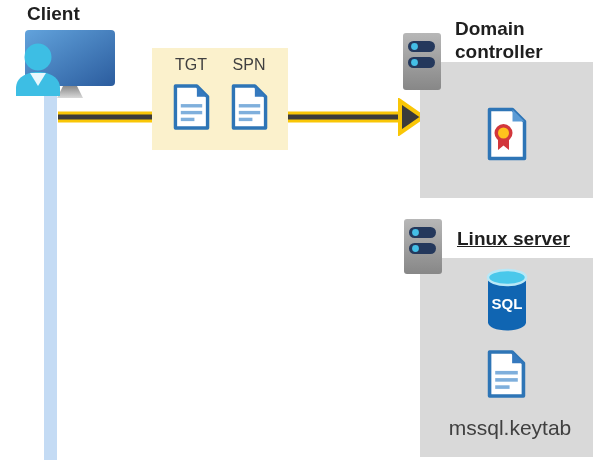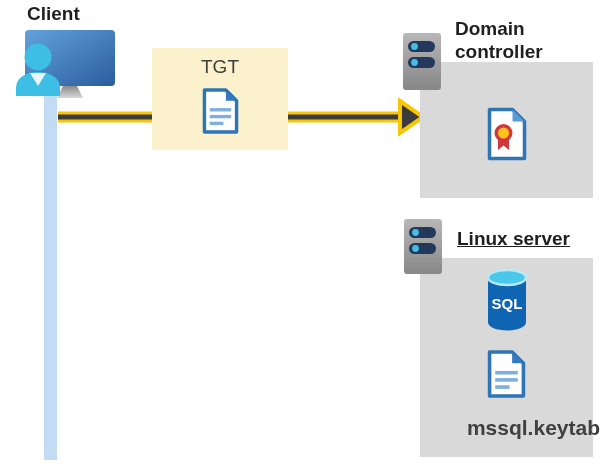--- a/index.html
+++ b/index.html
@@ -2,21 +2,21 @@
 <html><head>
 <meta charset="utf-8">
 <style>
   html,body{margin:0;padding:0;background:#fff;}
   #canvas{
     position:relative;width:600px;height:468px;background:#ffffff;
     font-family:"Liberation Sans",sans-serif;overflow:hidden;padding-left:32px;
   }
   .abs{position:absolute;}
   .heading{font-weight:bold;font-size:19px;line-height:23px;color:#1f1f1f;}
-  .plain{font-size:19px;color:#404040;}
+  .plain{font-size:16px;color:#404040;}
 
   #client-label{left:27px;top:2px;}
   #client-line{left:44px;top:92px;width:13px;height:368px;background:#c4dbf4;}
   #client-icon{left:14px;top:28px;}
   #auth-arrow{left:56px;top:98px;}
 
   #ticket-box{
     left:152px;top:48px;width:136px;height:102px;background:#fbf1cc;
     display:flex;justify-content:center;gap:21px;padding-top:8px;box-sizing:border-box;
   }
@@ -25,21 +25,21 @@
   #dc-server-icon{left:403px;top:33px;}
   #dc-label{left:455px;top:17px;width:125px;}
   #dc-box{left:420px;top:62px;width:173px;height:136px;background:#d9d9d9;}
   #cert-icon{left:487px;top:107px;}
 
   #linux-server-icon{left:404px;top:219px;}
   #linux-label{left:457px;top:227px;white-space:nowrap;text-decoration:underline;}
   #linux-box{left:420px;top:258px;width:173px;height:199px;background:#d9d9d9;}
   #sql-icon{left:486px;top:268px;}
   #keytab-icon{left:487px;top:348px;}
-  #keytab-label{left:420px;top:416px;width:180px;text-align:right;font-size:21px;color:#404040;font-weight:bold;}
+  #keytab-label{left:420px;top:416px;width:180px;text-align:center;font-size:21px;color:#404040;}
 </style>
 </head>
 <body>
 
 <div id="canvas">
 
   <svg width="0" height="0" style="position:absolute">
     <defs>
       <linearGradient id="monGrad" x1="0" y1="0" x2="1" y2="1">
         <stop offset="0" stop-color="#62a3dc"></stop>
@@ -82,20 +82,30 @@
     <div class="ticket-col">
       <span class="plain">TGT</span>
       <svg width="37" height="48" viewBox="0 0 38 48">
         <path d="M2.5,2.5 h22 l11,11 v32 h-33 z" fill="#ffffff" stroke="#2e75b6" stroke-width="3.5" stroke-linejoin="round"></path>
         <path d="M24.5,2.5 l11,11 h-11 z" fill="#3579be"></path>
         <rect x="8" y="21" width="22" height="3.5" fill="#7fafdc"></rect>
         <rect x="8" y="28" width="22" height="3.5" fill="#7fafdc"></rect>
         <rect x="8" y="35" width="14" height="3.5" fill="#7fafdc"></rect>
       </svg>
     </div>
+    <div class="ticket-col">
+      <span class="plain">SPN</span>
+      <svg width="37" height="48" viewBox="0 0 38 48">
+        <path d="M2.5,2.5 h22 l11,11 v32 h-33 z" fill="#ffffff" stroke="#2e75b6" stroke-width="3.5" stroke-linejoin="round"></path>
+        <path d="M24.5,2.5 l11,11 h-11 z" fill="#3579be"></path>
+        <rect x="8" y="21" width="22" height="3.5" fill="#7fafdc"></rect>
+        <rect x="8" y="28" width="22" height="3.5" fill="#7fafdc"></rect>
+        <rect x="8" y="35" width="14" height="3.5" fill="#7fafdc"></rect>
+      </svg>
+    </div>
   </div>
 
   <div class="abs" id="dc-box"></div>
   <svg class="abs" id="dc-server-icon" width="38" height="57" viewBox="0 0 38 57">
     <rect x="0" y="0" width="38" height="57" rx="3" fill="url(#servGrad)"></rect>
     <rect x="5" y="8" width="27" height="11" rx="5.5" fill="#24385c"></rect>
     <rect x="5" y="24" width="27" height="11" rx="5.5" fill="#24385c"></rect>
     <circle cx="11.5" cy="13.5" r="3.4" fill="#44bee6"></circle>
     <circle cx="11.5" cy="29.5" r="3.4" fill="#44bee6"></circle>
   </svg>

